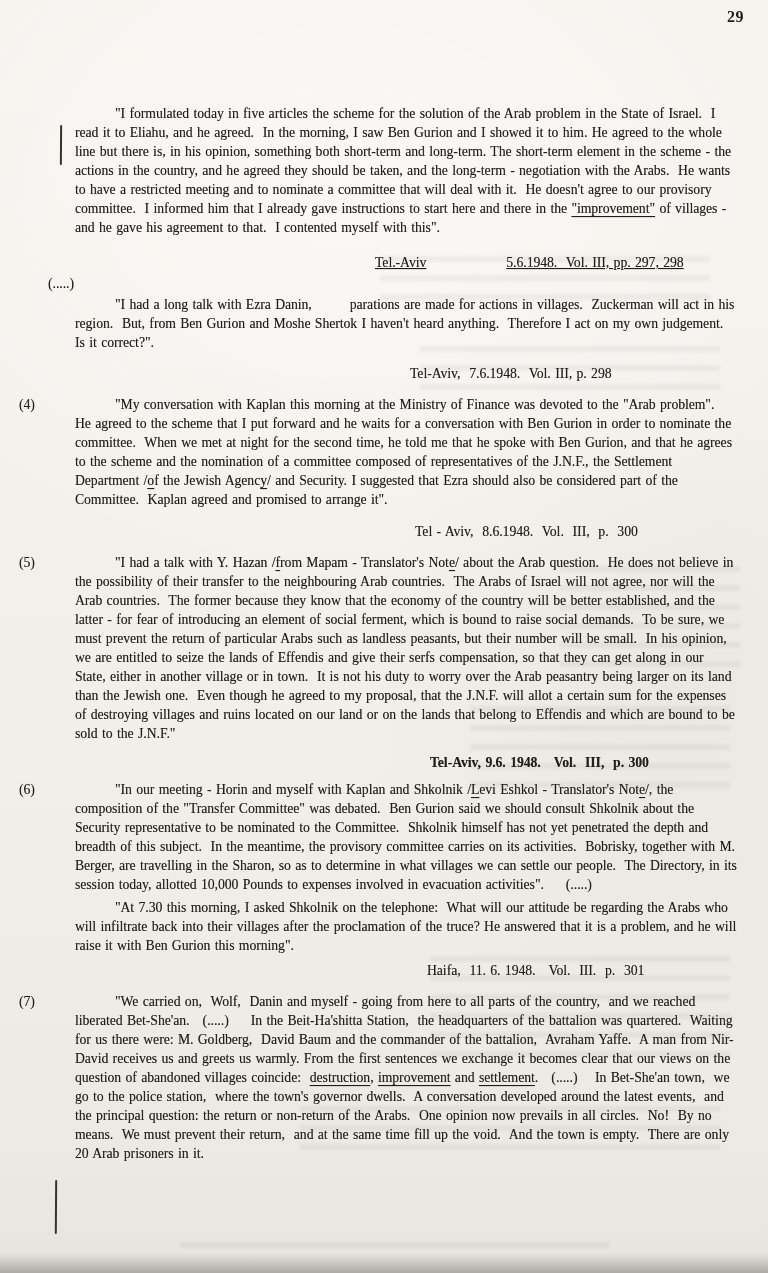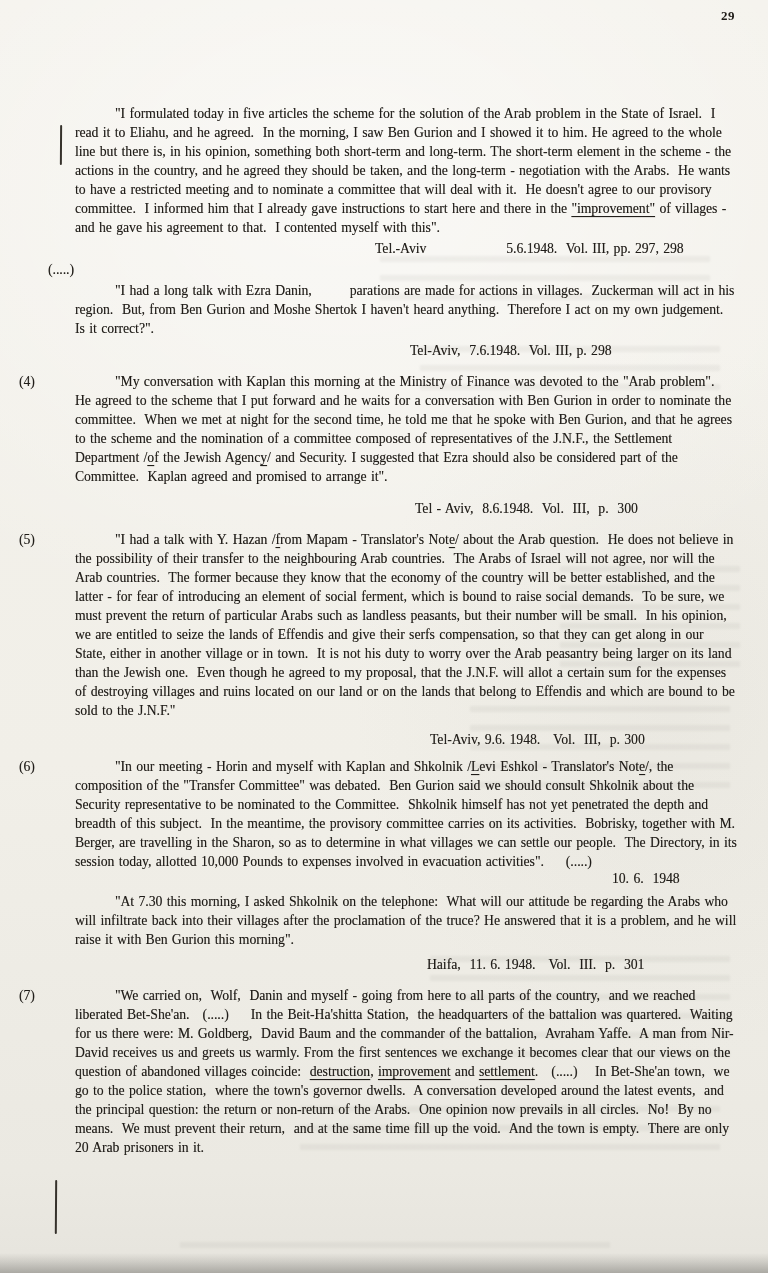--- a/index.html
+++ b/index.html
@@ -18,22 +18,22 @@
   }
   .bottom-shade {
     position:absolute; left:0; bottom:0; width:100%; height:20px; pointer-events:none;
     background:linear-gradient(to bottom, rgba(150,148,142,0) 0%, rgba(148,146,140,.30) 45%, rgba(122,121,116,.55) 100%);
   }
   .ghost {
     position:absolute; pointer-events:none; filter:blur(1.3px); opacity:.38;
     background-image:repeating-linear-gradient(to bottom, transparent 0 6px, rgba(125,122,114,.22) 6px 12px, transparent 12px 19px);
   }
   .page-number {
-    position:absolute; top:8px; right:33px;
-    font-size:13px; font-weight:bold; letter-spacing:.5px;
+    position:absolute; top:8px; right:24px;
+    font-size:16px; font-weight:bold; letter-spacing:.5px;
   }
   .text-column {
     position:absolute; left:75px; top:104px; width:662px;
     font-size:13.6px; line-height:19px; word-spacing:1px;
   }
   .para {
     position:relative; margin:0; white-space:pre-wrap; text-indent:40px;
     text-shadow:0.25px 0.25px 0.3px rgba(30,26,20,.45);
   }
   .pnum { position:absolute; left:-56px; top:0; text-indent:0; }
@@ -52,30 +52,29 @@
 <div class="ghost" style="top:560px;left:560px;width:180px;height:110px;"></div>
 <div class="ghost" style="top:700px;left:470px;width:260px;height:90px;"></div>
 <div class="ghost" style="top:950px;left:430px;width:300px;height:110px;"></div>
 <div class="ghost" style="top:1100px;left:300px;width:420px;height:60px;"></div>
 <div class="ghost" style="top:1236px;left:180px;width:430px;height:18px;"></div>
 
 <div class="page-number">29</div>
 
 <main class="text-column">
     <p class="para"><span>"I formulated today in five articles the scheme for the solution of the Arab problem in the State of Israel.  I read it to Eliahu, and he agreed.  In the morning, I saw Ben Gurion and I showed it to him. He agreed to the whole line but there is, in his opinion, something both short-term and long-term. The short-term element in the scheme - the actions in the country, and he agreed they should be taken, and the long-term - negotiation with the Arabs.  He wants to have a restricted meeting and to nominate a committee that will deal with it.  He doesn't agree to our provisory committee.  I informed him that I already gave instructions to start here and there in the </span><span class="u">"improvement"</span><span> of villages - and he gave his agreement to that.  I contented myself with this".</span></p>
-    <div class="cite" style="padding-left: 300px; margin-top: 2px;"><span>Tel.-Aviv</span><span class="gapspan" style="width: 80px;"></span><span>5.6.1948.  Vol. III, pp. 297, 298</span></div>
+    <div class="cite" style="padding-left: 300px; margin-top: 16px; text-decoration: underline;"><span>Tel.-Aviv</span><span class="gapspan" style="width: 80px;"></span><span>5.6.1948.  Vol. III, pp. 297, 298</span></div>
     <p class="para" style="text-indent: 0px; margin-left: -27px; margin-top: 2px;"><span>(.....)</span></p>
     <p class="para" style="margin-top: 2px;"><span>"I had a long talk with Ezra Danin,</span><span class="gapspan" style="width: 38px;"></span><span>parations are made for actions in villages.  Zuckerman will act in his region.  But, from Ben Gurion and Moshe Shertok I haven't heard anything.  Therefore I act on my own judgement.  Is it correct?".</span></p>
-    <div class="cite" style="padding-left: 335px; margin-top: 3px;"><span>Tel-Aviv,  7.6.1948.  Vol. III, p. 298</span></div>
+    <div class="cite" style="padding-left: 335px; margin-top: 12px;"><span>Tel-Aviv,  7.6.1948.  Vol. III, p. 298</span></div>
     <p class="para" style="margin-top: 12px;"><span class="pnum">(4)</span><span>"My conversation with Kaplan this morning at the Ministry of Finance was devoted to the "Arab problem".  He agreed to the scheme that I put forward and he waits for a conversation with Ben Gurion in order to nominate the committee.  When we met at night for the second time, he told me that he spoke with Ben Gurion, and that he agrees to the scheme and the nomination of a committee composed of representatives of the J.N.F., the Settlement Department /</span><span class="u">o</span><span>f the Jewish Agenc</span><span class="u">y</span><span>/ and Security. I suggested that Ezra should also be considered part of the Committee.  Kaplan agreed and promised to arrange it".</span></p>
     <div class="cite" style="padding-left: 340px; margin-top: 13px;"><span>Tel - Aviv,  8.6.1948.  Vol.  III,  p.  300</span></div>
     <p class="para" style="margin-top: 12px;"><span class="pnum">(5)</span><span>"I had a talk with Y. Hazan /</span><span class="u">f</span><span>rom Mapam - Translator's Not</span><span class="u">e</span><span>/ about the Arab question.  He does not believe in the possibility of their transfer to the neighbouring Arab countries.  The Arabs of Israel will not agree, nor will the Arab countries.  The former because they know that the economy of the country will be better established, and the latter - for fear of introducing an element of social ferment, which is bound to raise social demands.  To be sure, we must prevent the return of particular Arabs such as landless peasants, but their number will be small.  In his opinion, we are entitled to seize the lands of Effendis and give their serfs compensation, so that they can get along in our State, either in another village or in town.  It is not his duty to worry over the Arab peasantry being larger on its land than the Jewish one.  Even though he agreed to my proposal, that the J.N.F. will allot a certain sum for the expenses of destroying villages and ruins located on our land or on the lands that belong to Effendis and which are bound to be sold to the J.N.F."</span></p>
-    <div class="cite" style="padding-left: 355px; margin-top: 10px;"><span>Tel-Aviv, 9.6. 1948.   Vol.  III,  p. 300</span></div>
+    <div class="cite" style="padding-left: 355px; margin-top: 10px; font-weight: bold;"><span>Tel-Aviv, 9.6. 1948.   Vol.  III,  p. 300</span></div>
     <p class="para" style="margin-top: 8px;"><span class="pnum">(6)</span><span>"In our meeting - Horin and myself with Kaplan and Shkolnik /</span><span class="u">L</span><span>evi Eshkol - Translator's Not</span><span class="u">e</span><span>/, the composition of the "Transfer Committee" was debated.  Ben Gurion said we should consult Shkolnik about the Security representative to be nominated to the Committee.  Shkolnik himself has not yet penetrated the depth and breadth of this subject.  In the meantime, the provisory committee carries on its activities.  Bobrisky, together with M. Berger, are travelling in the Sharon, so as to determine in what villages we can settle our people.  The Directory, in its session today, allotted 10,000 Pounds to expenses involved in evacuation activities".     (.....)</span></p>
-    <div class="cite" style="padding-left: 537px; margin-top: -2px;"><span>10. 6.  1948</span></div>
     <p class="para" style="margin-top: 4px;"><span>"At 7.30 this morning, I asked Shkolnik on the telephone:  What will our attitude be regarding the Arabs who will infiltrate back into their villages after the proclamation of the truce? He answered that it is a problem, and he will raise it with Ben Gurion this morning".</span></p>
     <div class="cite" style="padding-left: 352px; margin-top: 6px;"><span>Haifa,  11. 6. 1948.   Vol.  III.  p.  301</span></div>
     <p class="para" style="margin-top: 12px;"><span class="pnum">(7)</span><span>"We carried on,  Wolf,  Danin and myself - going from here to all parts of the country,  and we reached liberated Bet-She'an.   (.....)     In the Beit-Ha'shitta Station,  the headquarters of the battalion was quartered.  Waiting for us there were: M. Goldberg,  David Baum and the commander of the battalion,  Avraham Yaffe.  A man from Nir-David receives us and greets us warmly. From the first sentences we exchange it becomes clear that our views on the question of abandoned villages coincide:  </span><span class="u">destruction</span><span>, </span><span class="u">improvement</span><span> and </span><span class="u">settlement</span><span>.   (.....)    In Bet-She'an town,  we go to the police station,  where the town's governor dwells.  A conversation developed around the latest events,  and the principal question: the return or non-return of the Arabs.  One opinion now prevails in all circles.  No!  By no means.  We must prevent their return,  and at the same time fill up the void.  And the town is empty.  There are only 20 Arab prisoners in it.</span></p>
   </main>
 
 <div class="bottom-shade"></div>
 
 <div class="margin-mark" style="left: 60px; top: 125px; height: 40px;"></div>
 <div class="margin-mark" style="left: 55px; top: 1180px; height: 54px;"></div>
 

